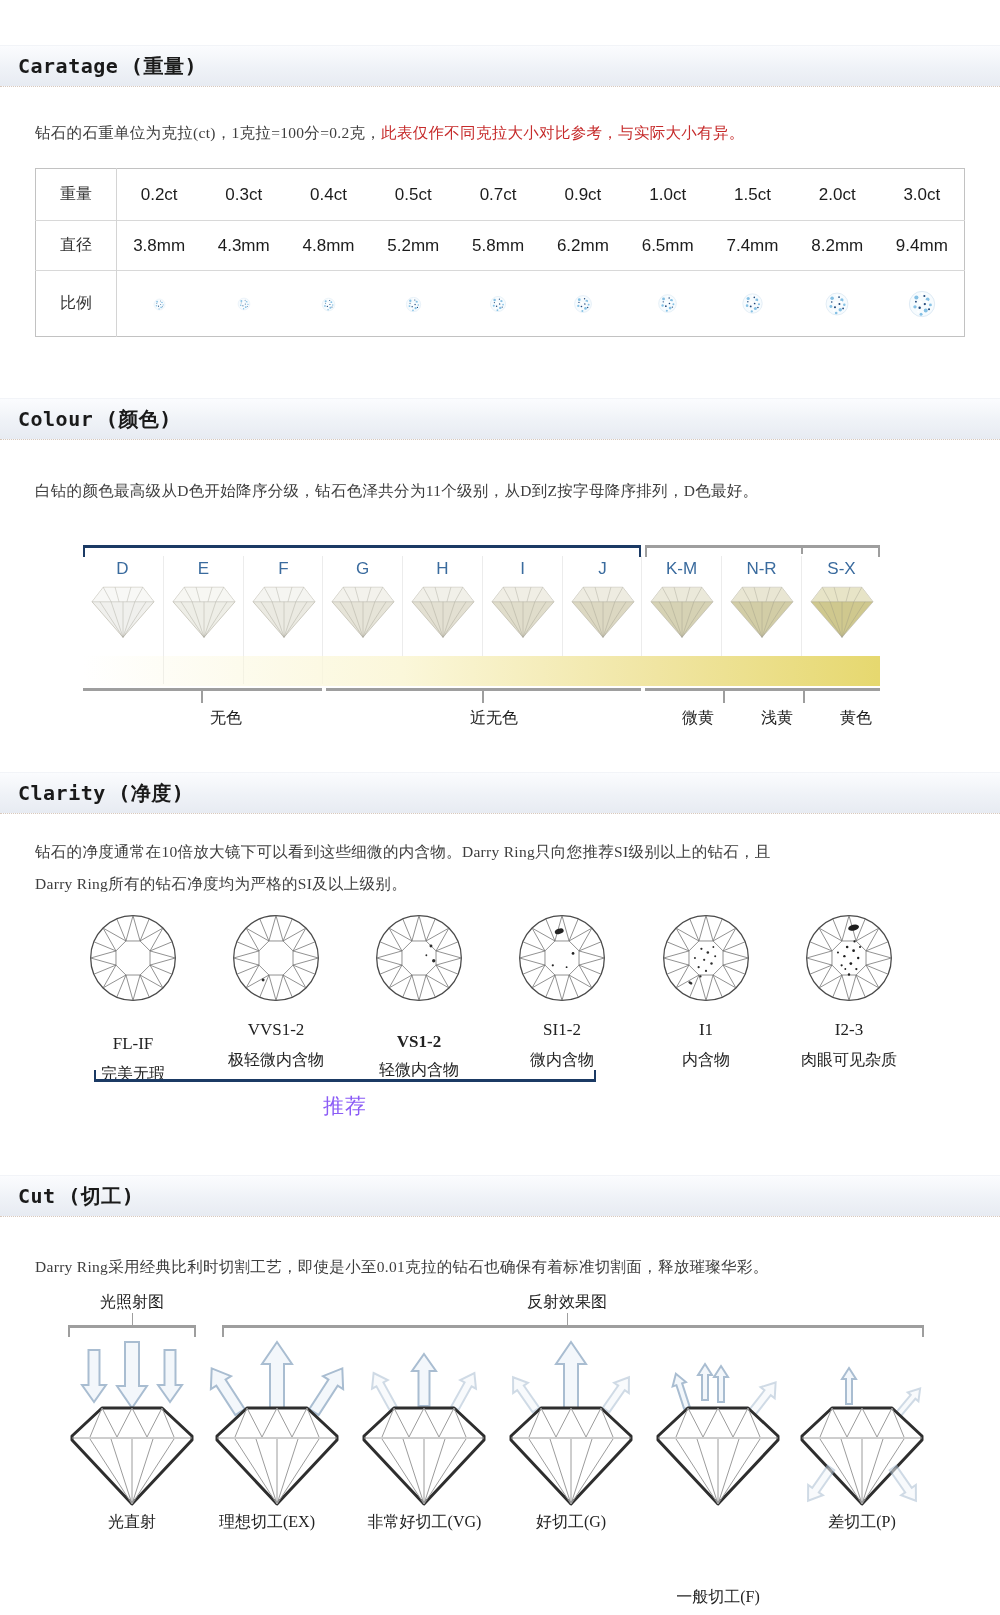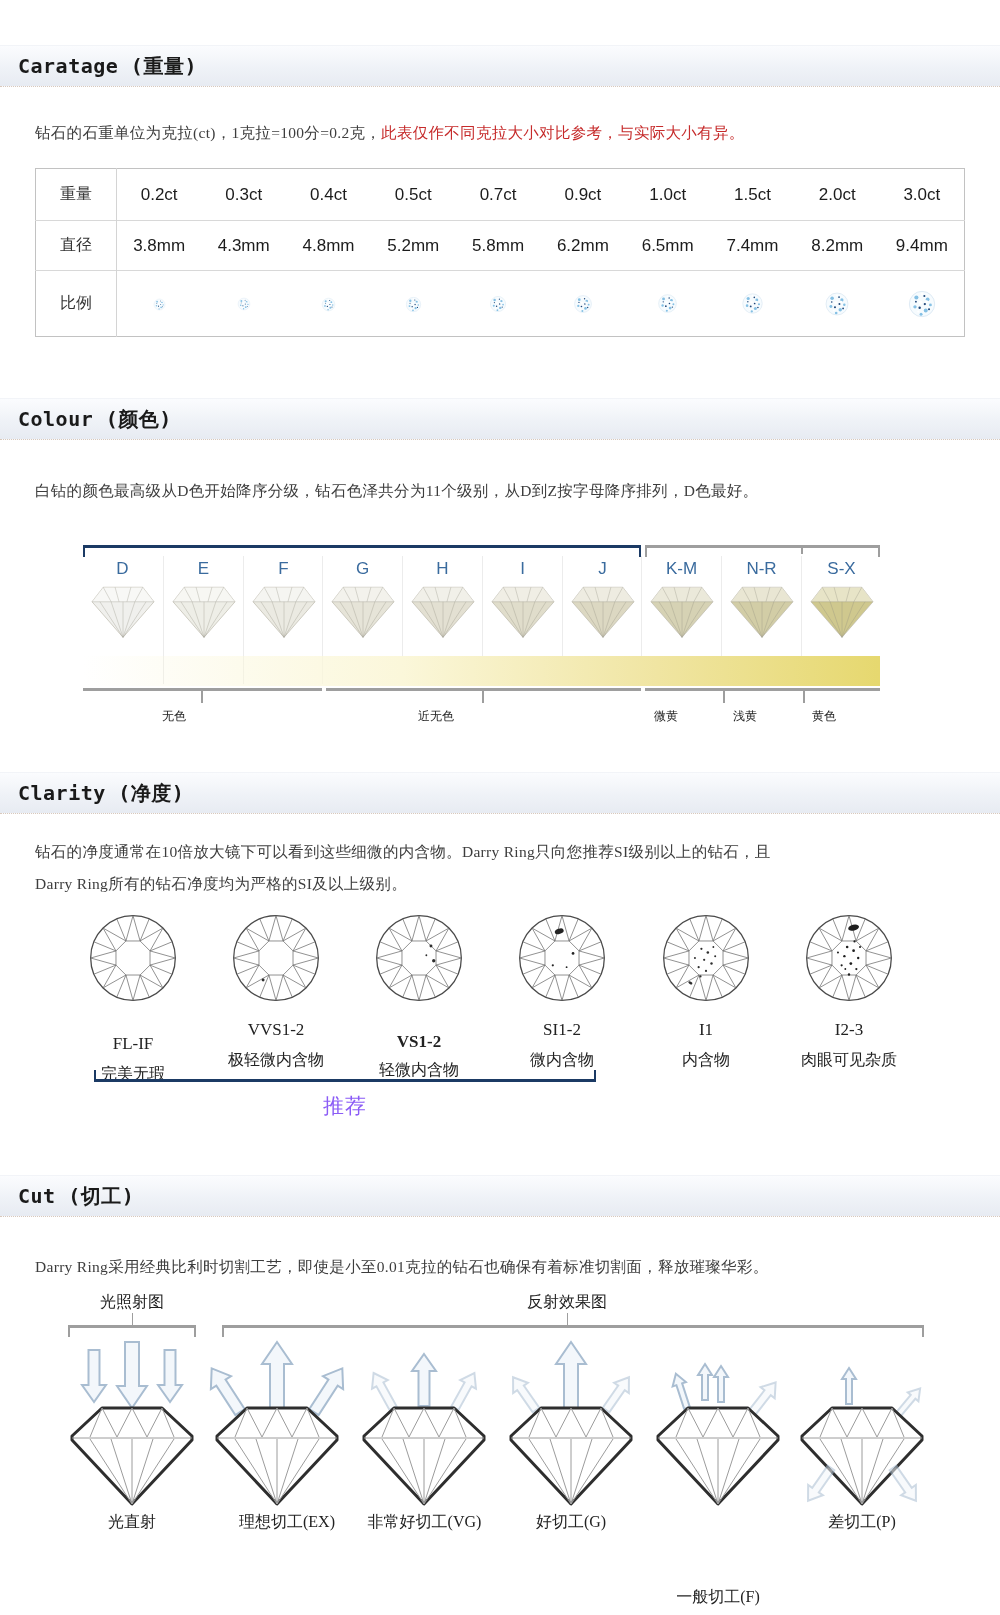--- a/index.html
+++ b/index.html
@@ -28,21 +28,21 @@
   .ct td svg{vertical-align:middle;}
   
   .ccell{position:absolute;top:556px;width:79px;height:128px;text-align:center;border-left:1px solid #ececec;}
   .ccell.first{border-left:none;}
   .ccell .lt{font-family:"Liberation Sans",sans-serif;font-size:17px;color:#3a6b9e;height:26px;line-height:26px;}
   .brk-down{height:9px;border-top:3px solid #9e9e9e;border-left:2px solid #9e9e9e;border-right:2px solid #9e9e9e;}
   .brk-up{height:9px;border-bottom:3px solid #1b3a64;border-left:2px solid #1b3a64;border-right:2px solid #1b3a64;}
   .navy{border-color:#1b3a64;}
   .seg{height:3px;background:#9e9e9e;}
   .tickv{width:2px;background:#9e9e9e;}
-  .glabel{font-size:12px;color:#222;text-align:left;}
+  .glabel{font-size:16px;color:#222;text-align:right;}
   .ybar{height:30px;background:linear-gradient(90deg,rgba(250,248,235,0) 0%,#fbf7da 40%,#f0e5a2 72%,#e6d86f 100%);}
   
   .clcol{position:absolute;width:150px;text-align:center;}
   .clcode{font-size:17px;color:#222;}
   .cldesc{font-size:16px;color:#222;}
   .recommend{font-family:"Liberation Sans",sans-serif;font-size:21px;color:#c62b2b;text-align:center;letter-spacing:1px;}
   
   .cutlabel{font-size:16px;color:#222;text-align:center;}
   .conn{width:1px;background:#9e9e9e;}
   .arr polygon{fill:#f3f7fb;stroke:#a9bdd1;stroke-width:2;}
@@ -793,19 +793,19 @@
           <line x1="75" y1="166" x2="117" y2="101"></line>
         </g>
       </g>
     <g class="arr">
         <polygon class="faint" transform="translate(44,130) rotate(-145)" points="0,-40 9,-27 4,-27 4,0 -4,0 -4,-27 -9,-27"></polygon>
         <polygon class="faint" transform="translate(106,130) rotate(145)" points="0,-40 9,-27 4,-27 4,0 -4,0 -4,-27 -9,-27"></polygon>
       </g>
   </svg>
 
   <div class="abs cutlabel" style="left:57px;top:1512px;width:150px;">光直射</div>
-  <div class="abs cutlabel" style="left:212px;top:1512px;width:150px;">理想切工(EX)</div>
+  <div class="abs cutlabel" style="left:192px;top:1512px;width:150px;">理想切工(EX)</div>
   <div class="abs cutlabel" style="left:342px;top:1512px;width:165px;">非常好切工(VG)</div>
   <div class="abs cutlabel" style="left:496px;top:1512px;width:150px;">好切工(G)</div>
   <div class="abs cutlabel" style="left:643px;top:1569px;width:150px;margin-top:18px;">一般切工(F)</div>
   <div class="abs cutlabel" style="left:787px;top:1512px;width:150px;">差切工(P)</div>
 
 </div>
 
 </body></html>

